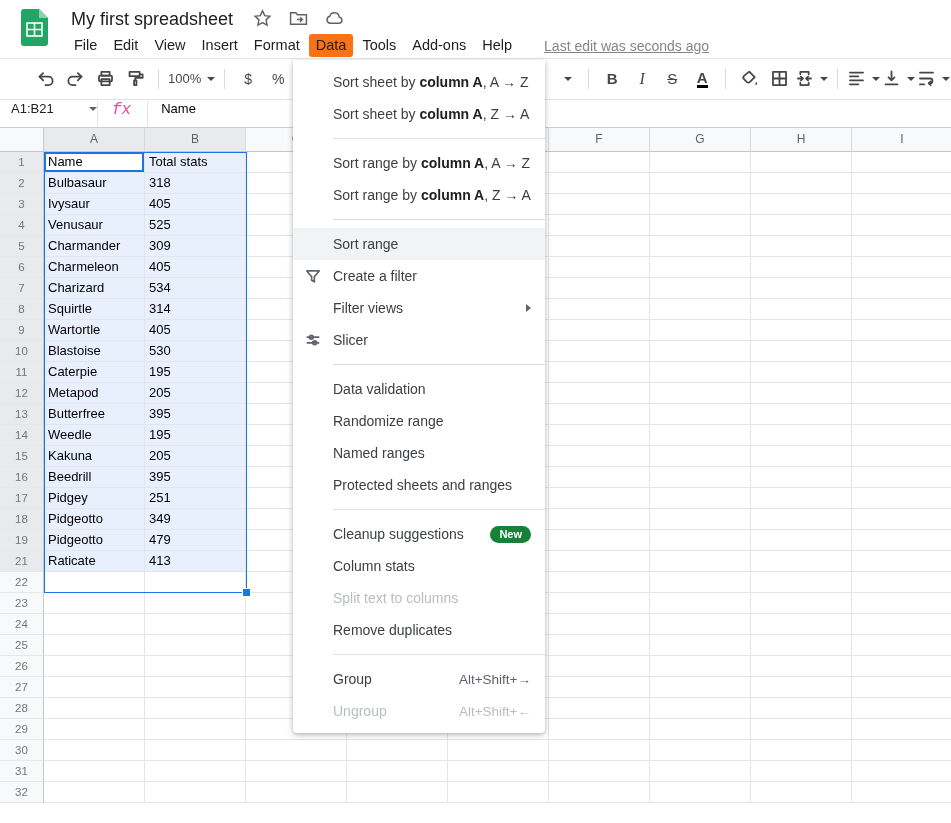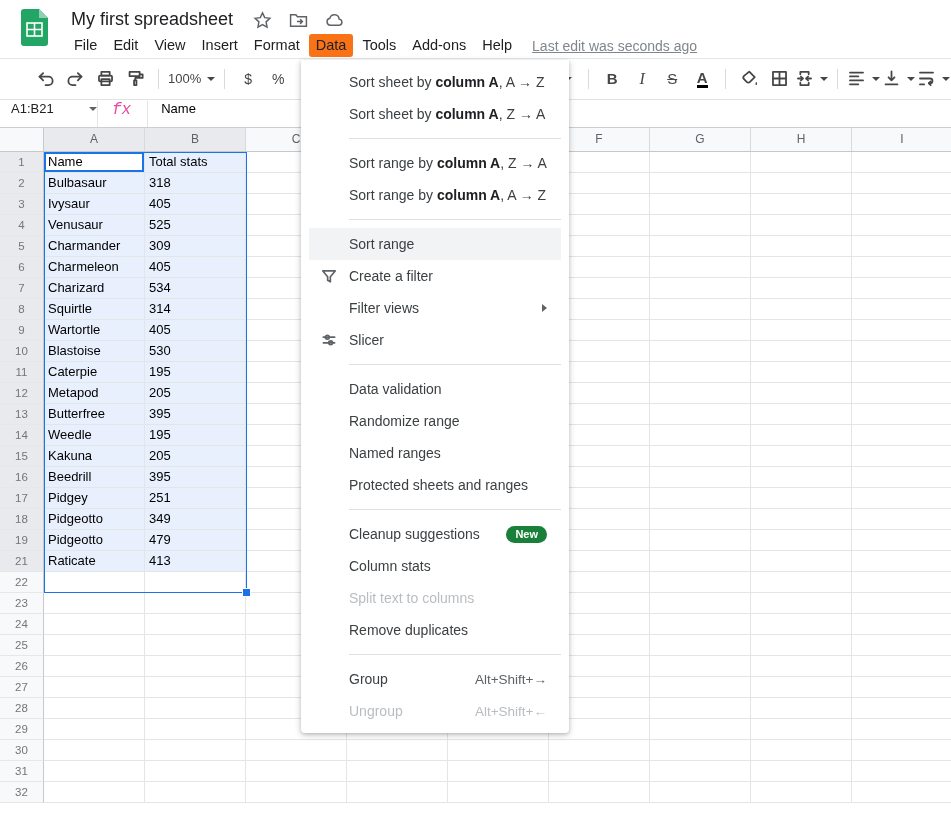--- a/index.html
+++ b/index.html
@@ -3,28 +3,28 @@
 <meta charset="utf-8">
 <style>
   html,body{margin:0;padding:0;}
   body{width:951px;height:823px;overflow:hidden;background:#fff;
        font-family:"Liberation Sans",sans-serif;-webkit-font-smoothing:antialiased;}
   #app{position:relative;width:951px;height:823px;}
 
   
   .header{position:absolute;top:0;left:0;right:0;height:58px;background:#fff;border-bottom:1px solid #e4e6e8;z-index:5;}
   .logo{position:absolute;left:21px;top:9px;width:27px;height:37px;}
-  .title-row{position:absolute;left:71px;top:9px;display:flex;align-items:flex-end;gap:20px;}
+  .title-row{position:absolute;left:71px;top:9px;display:flex;align-items:flex-start;gap:20px;}
   .doc-title{font-size:18px;color:#202124;}
   .doc-icons{display:flex;align-items:center;gap:17px;color:#5f6368;}
   .doc-icons svg{width:19px;height:19px;stroke:#5f6368;fill:none;stroke-width:1.4;}
   .menu-row{position:absolute;left:66px;top:34px;height:23px;display:flex;align-items:center;}
   .menu-btn{padding:2px 7px;margin:0 1px;font-size:14.5px;color:#202124;border-radius:3px;line-height:19px;cursor:pointer;}
   .menu-btn.active{background:#f97316;}
-  .last-edit{margin-left:12px;color:#80868b;font-size:14px;text-decoration:underline;cursor:pointer;}
+  .last-edit{margin-left:24px;color:#80868b;font-size:14px;text-decoration:underline;cursor:pointer;}
 
   
   .toolbar{position:absolute;top:58px;left:0;right:0;height:42px;background:#fff;border-bottom:1px solid #e0e2e4;
            display:flex;align-items:center;padding-left:30px;box-sizing:border-box;z-index:4;}
   .tbtn{height:28px;min-width:28px;display:flex;align-items:center;justify-content:center;border-radius:2px;
         color:#444746;margin:0 1px;font-size:14px;cursor:pointer;flex:none;}
   .tbtn svg{width:19px;height:19px;stroke:#444746;fill:none;stroke-width:1.5;stroke-linecap:round;stroke-linejoin:round;}
   .tsep{width:1px;height:20px;background:#d9dadc;margin:0 8px;flex:none;}
   .tspacer{flex:none;}
   .caret{width:0;height:0;border-left:4px solid transparent;border-right:4px solid transparent;
@@ -60,21 +60,21 @@
         font-size:13px;line-height:20px;padding:0 4px;color:#000;overflow:hidden;white-space:nowrap;cursor:cell;}
   .cell.sel{background:#e9f0fd;}
   .cell.num{}
   .cell.active{background:#fff;box-shadow:inset 0 0 0 2px #1b73e8;}
   .sel-overlay{position:absolute;left:44px;top:24px;width:203px;height:441px;border:1px solid #1b73e8;
                box-sizing:border-box;pointer-events:none;}
   .fill-handle{position:absolute;left:242px;top:460px;width:7px;height:7px;background:#1b73e8;border:1px solid #fff;cursor:crosshair;}
 
   
   .ctx-menu{position:absolute;left:293px;top:60px;width:252px;background:#fff;border-radius:0 0 4px 4px;
-            box-shadow:0 2px 6px rgba(60,64,67,.3),0 1px 3px rgba(60,64,67,.15);padding:6px 8px;z-index:50;margin-left:8px;}
+            box-shadow:0 2px 6px rgba(60,64,67,.3),0 1px 3px rgba(60,64,67,.15);padding:6px 0;z-index:50;}
   .mi{height:32px;display:flex;align-items:center;padding:0 14px 0 40px;font-size:14px;color:#3c4043;
       position:relative;cursor:pointer;box-sizing:border-box;}
   .mi b{font-weight:bold;color:#202124;}
   .mi.hover{background:#f1f3f4;}
   .mi.disabled{color:#b9bdc1;cursor:default;}
   .mi-icon{position:absolute;left:11px;top:7px;width:18px;height:18px;}
   .mi-icon svg{width:18px;height:18px;stroke:#5f6368;fill:none;stroke-width:1.5;stroke-linecap:round;stroke-linejoin:round;}
   .badge{background:#188038;color:#fff;font-size:11px;font-weight:bold;padding:3px 9px;border-radius:10px;margin-left:auto;line-height:11px;}
   .shortcut{margin-left:auto;color:#5f6368;font-size:13.5px;}
   .mi.disabled .shortcut{color:#b9bdc1;}
@@ -648,24 +648,24 @@
 
   <div class="ctx-menu">
       <div class="mi">
         <span>Sort sheet by <b>column A</b>, A → Z</span>
       </div>
       <div class="mi">
         <span>Sort sheet by <b>column A</b>, Z → A</span>
       </div>
       <div class="mdiv"></div>
       <div class="mi">
+        <span>Sort range by <b>column A</b>, A → Z</span>
+      </div>
+      <div class="mi">
         <span>Sort range by <b>column A</b>, Z → A</span>
-      </div>
-      <div class="mi">
-        <span>Sort range by <b>column A</b>, A → Z</span>
       </div>
       <div class="mdiv"></div>
       <div class="mi hover">
         <span>Sort range</span>
       </div>
       <div class="mi">
         <span class="mi-icon"><svg viewBox="0 0 16 16">
             <path d="M2.5 3.5h11L9.2 8.7v4.5l-2.4-1.4V8.7z"></path>
           </svg></span>
         <span>Create a filter</span>

